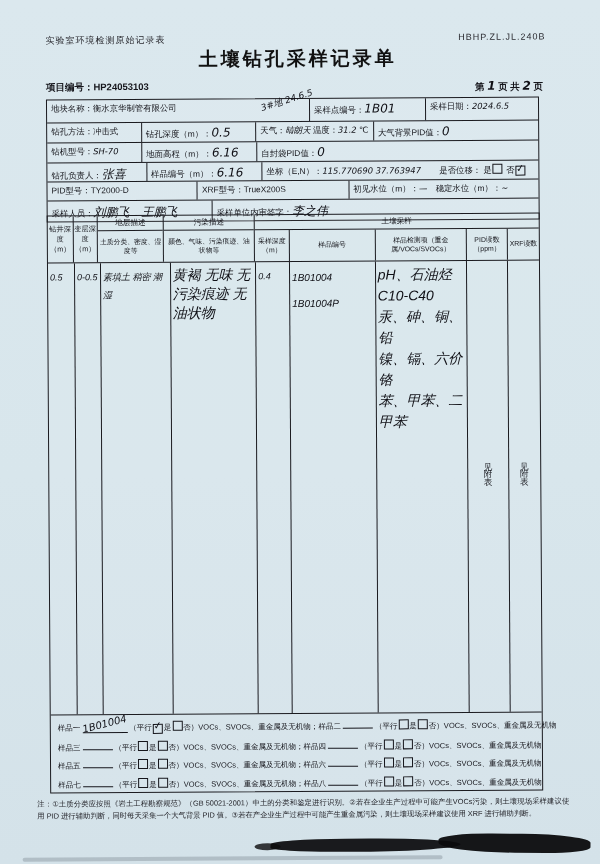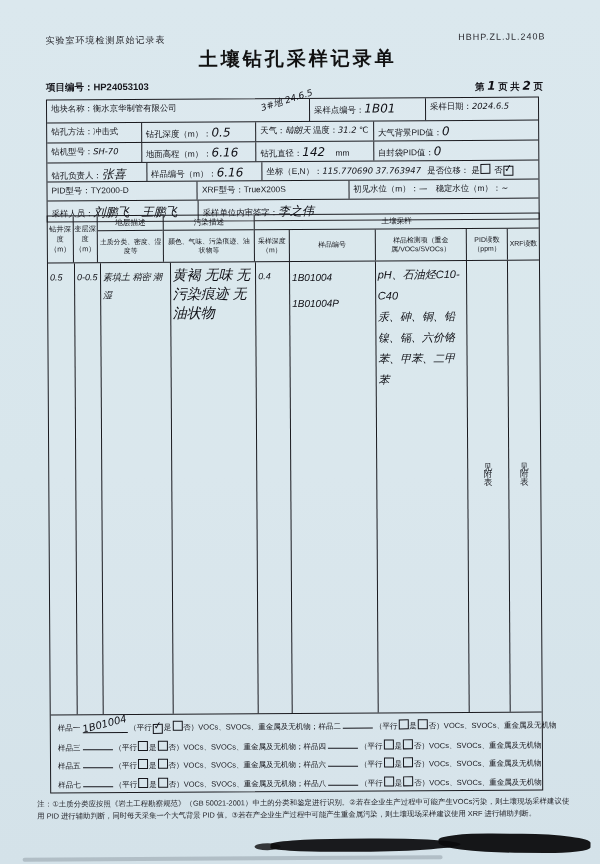--- a/index.html
+++ b/index.html
@@ -37,21 +37,21 @@
   .gtop{height:14px;border-bottom:1px solid #1b1b20;display:flex;align-items:center;justify-content:center;font-size:7.6px;}
   .gsub{flex:1;display:flex;align-items:center;justify-content:center;padding:0 2px;font-size:6.8px;line-height:1.3;text-align:center;}
   .gsubrow{flex:1;display:flex;}
   .gsc{box-sizing:border-box;border-left:1px solid #1b1b20;display:flex;align-items:center;justify-content:center;
        text-align:center;font-size:6.9px;line-height:1.3;padding:0 1px;}
   .gsc:first-child{border-left:none;}
   .gbody{flex:1;display:flex;position:relative;}
   .bc{box-sizing:border-box;border-left:1px solid #1b1b20;position:relative;padding:3px 2px;}
   .bc:first-child{border-left:none;}
   .cell-hw{font-style:italic;font-size:9px;color:#101016;}
-  .tests div{line-height:21px;font-size:11px;}
+  .tests div{line-height:21px;font-size:14px;}
   .vtext{position:absolute;top:195px;left:50%;transform:translateX(-50%);writing-mode:vertical-rl;
          text-orientation:upright;letter-spacing:7px;font-size:8.6px;font-style:normal;color:#15151b;}
   
   .gbottom{height:78px;border-top:1.4px solid #1b1b20;box-sizing:border-box;padding:6px 6px 2px 7px;
            display:flex;flex-direction:column;justify-content:space-between;font-size:7.5px;}
   .bline{display:flex;white-space:nowrap;}
   .entry{flex:0 0 50%;overflow:visible;}
   .uline{display:inline-block;min-width:30px;border-bottom:1px solid #15151b;text-align:center;
          height:8px;line-height:5px;margin:0 2px;}
   .uline .valhw{font-size:10px;font-style:italic;display:inline-block;transform:rotate(-14deg) translateY(-3px);}
@@ -122,56 +122,52 @@
         <span class="lbl">大气背景PID值：</span><span class="hw big">0</span>
       </div>
     </div>
     <div class="irow" style="height:19px">
       <div class="ic" style="width:94px">
         <span class="lbl">钻机型号：</span><span class="hw">SH-70</span>
       </div>
       <div class="ic" style="width:115px">
         <span class="lbl">地面高程（m）：</span><span class="hw big">6.16</span>
       </div>
-      <div class="ic" style="width:118px">
-        <span class="lbl">钻孔直径：</span><span class="hw big">142</span>
-        <span class="lbl" style="margin-left:8px">mm</span>
-      </div>
       <div class="ic" style="width:166px">
         <span class="lbl">自封袋PID值：</span><span class="hw big">0</span>
       </div>
     </div>
     <div class="irow" style="height:18px">
       <div class="ic" style="width:99px">
         <span class="lbl">钻孔负责人：</span><span class="hw sig">张喜</span>
       </div>
       <div class="ic" style="width:116px">
         <span class="lbl">样品编号（m）：</span><span class="hw big">6.16</span>
       </div>
       <div class="ic" style="width:278px">
         <span class="lbl">坐标（E,N）：</span><span class="hw">115.770690  37.763947</span>
-        <span class="lbl" style="margin-left:4px">是否位移：</span>
+        <span class="lbl" style="margin-left:16px">是否位移：</span>
         <span class="lbl">是</span><span class="box"></span>
         <span class="lbl">否</span><span class="box"><i class="hw chk">✓</i></span>
       </div>
     </div>
     <div class="irow" style="height:18px">
       <div class="ic" style="width:150px">
         <span class="lbl">PID型号：</span><span>TY2000-D</span>
       </div>
       <div class="ic" style="width:152px">
         <span class="lbl">XRF型号：</span><span>TrueX200S</span>
       </div>
       <div class="ic" style="width:191px">
         <span class="lbl">初见水位（m）：</span><span class="hw">—</span>
         <span class="lbl" style="margin-left:6px">稳定水位（m）：</span><span class="hw">~</span>
       </div>
     </div>
     <div class="irow" style="height:20px">
-      <div class="ic" style="width:150px">
+      <div class="ic" style="width:164px">
         <span class="lbl">采样人员：</span><span class="hw sig">刘鹏飞　王鹏飞</span>
       </div>
       <div class="ic" style="width:191px">
         <span class="lbl">采样单位内审签字：</span><span class="hw sig">李之伟</span>
       </div>
     </div>
   </div>
 
   <div class="grid">
     <div class="ghead">

